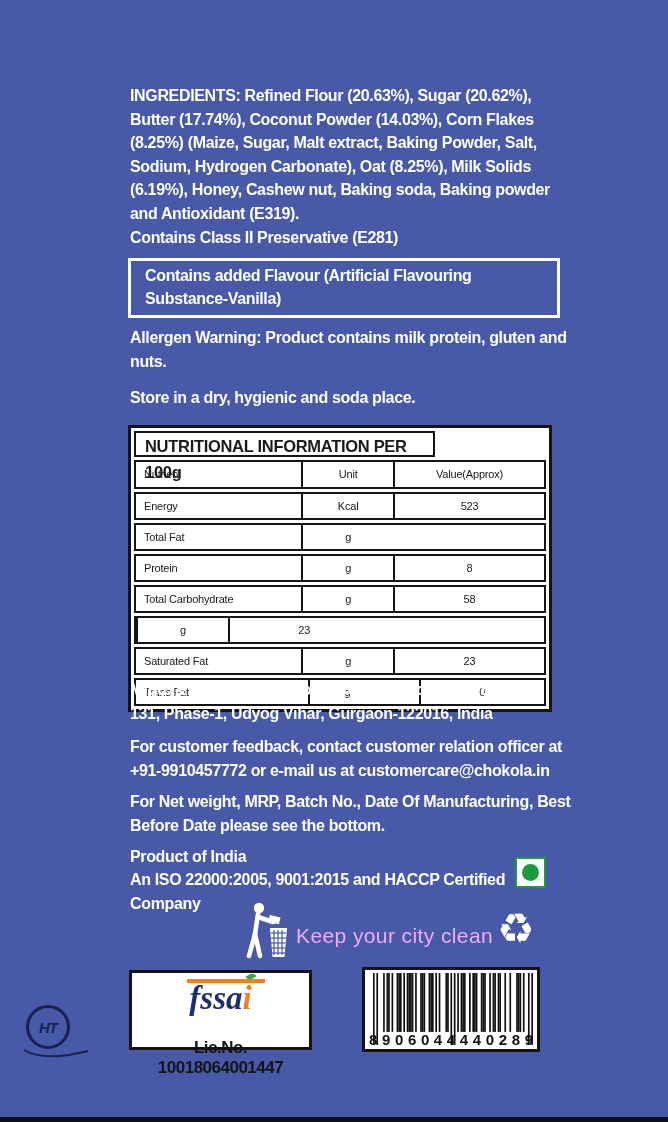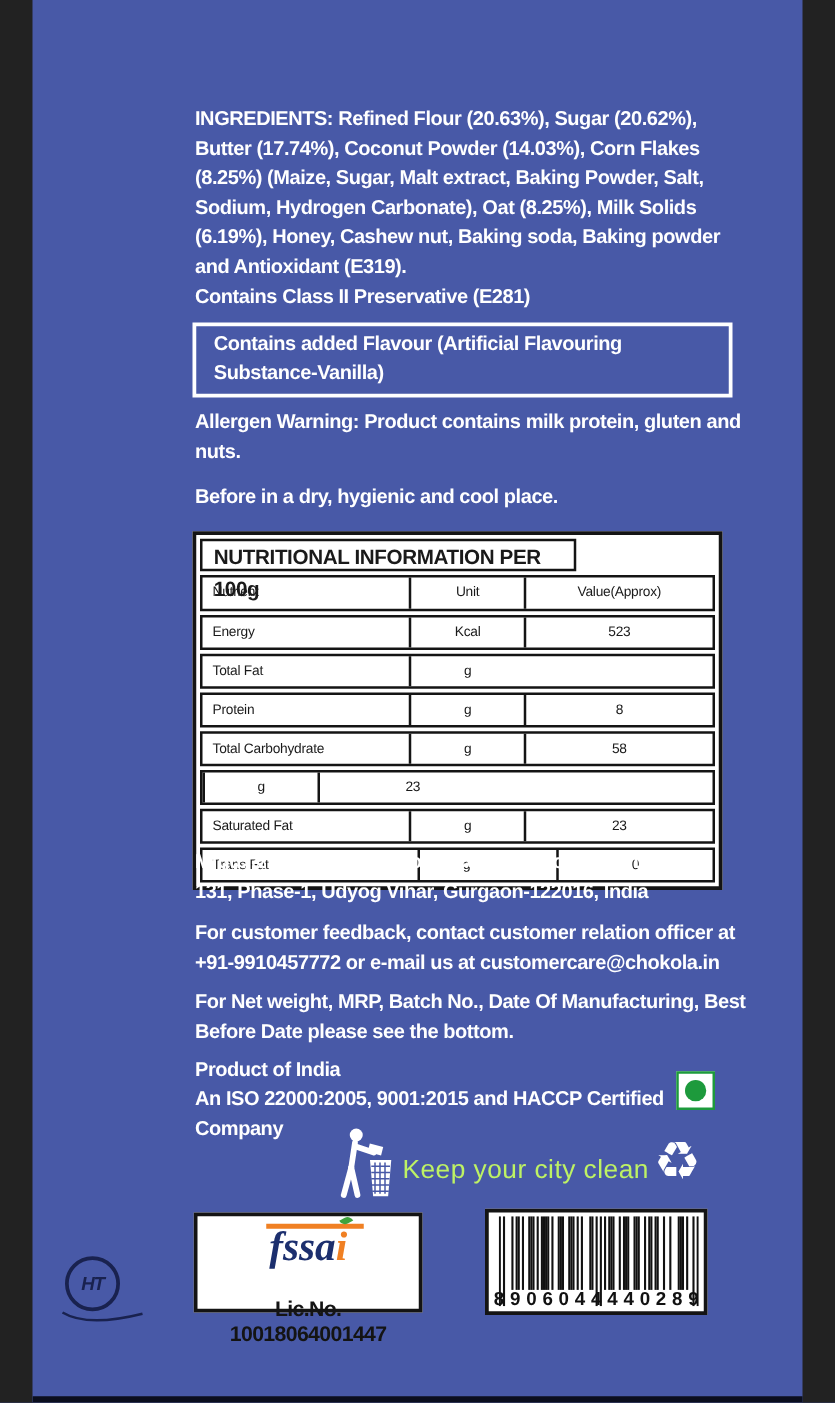--- a/index.html
+++ b/index.html
@@ -1,17 +1,17 @@
 <!DOCTYPE html>
 <html><head>
 <meta charset="utf-8">
 <style>
   html,body{margin:0;padding:0;background:#222;}
   #label{
-    position:relative;width:616px;height:1122px;margin:0 auto;
+    position:relative;width:668px;height:1122px;margin:0 auto;
     background:#4859a7;overflow:hidden;
     font-family:"Liberation Sans","DejaVu Sans",sans-serif;
     color:#fff;
   }
   .txt{position:absolute;left:130px;width:444px;font-size:16px;line-height:23.5px;
        font-weight:700;letter-spacing:-0.35px;color:#fff;}
   .flavour-box{position:absolute;left:128px;top:258px;width:412px;
        border:3px solid #fff;padding:3px 0 5px 14px;}
   .flavour-box .inner{width:400px;font-size:16px;line-height:23px;font-weight:700;letter-spacing:-0.35px;}
   
@@ -26,21 +26,21 @@
   .thead .tcell{line-height:25px;height:25px;}
   .c0{width:40.5%;padding-left:8px;text-align:left;}
   .c1{width:22.5%;text-align:center;border-left:2px solid #141414;}
   .c2{width:37%;text-align:center;border-left:2px solid #141414;}
   
   .veg-mark{position:absolute;left:515px;top:857px;width:31px;height:31px;background:#fff;
             border:2px solid #1d9a3c;box-sizing:border-box;display:flex;align-items:center;justify-content:center;}
   .veg-mark .dot{width:17px;height:17px;border-radius:50%;background:#1d9a3c;}
   .tidyman{position:absolute;left:244px;top:901px;}
   .city-clean{position:absolute;left:296px;top:924px;font-size:21px;font-weight:400;
-              letter-spacing:0.4px;color:#bef264;}
+              letter-spacing:0.4px;color:#f0abfc;}
   .recycle{position:absolute;left:497px;top:908px;font-size:42px;line-height:42px;color:#fff;
            font-family:"DejaVu Sans",sans-serif;}
   
   .fssai-box{position:absolute;left:129px;top:970px;width:183px;height:80px;background:#fff;
              border:3px solid #141414;box-sizing:border-box;text-align:center;color:#141414;}
   .fssai-logo{position:relative;display:inline-block;margin-top:5px;height:40px;}
   .fssai-bar{position:absolute;left:-2px;top:1px;width:78px;height:4px;background:#f08023;}
   .fssai-text{font-family:"Liberation Serif","DejaVu Serif",serif;font-style:italic;
               font-weight:700;font-size:33px;line-height:40px;color:#1c2f6e;}
   .fssai-text .fi{color:#f08023;position:relative;}
@@ -70,21 +70,21 @@
   <div class="txt" style="top:84px;"><span>INGREDIENTS:</span><span> Refined Flour (20.63%), Sugar (20.62%), Butter (17.74%), Coconut Powder (14.03%), Corn Flakes (8.25%) (Maize, Sugar, Malt extract, Baking Powder, Salt, Sodium, Hydrogen Carbonate), Oat (8.25%), Milk Solids (6.19%), Honey, Cashew nut, Baking soda, Baking powder and Antioxidant (E319).</span></div>
 
   <div class="txt" style="top:226px;">Contains Class II Preservative (E281)</div>
 
   <div class="flavour-box">
     <div class="inner">Contains added Flavour (Artificial Flavouring Substance-Vanilla)</div>
   </div>
 
   <div class="txt" style="top:326px;">Allergen Warning: Product contains milk protein, gluten and nuts.</div>
 
-  <div class="txt" style="top:386px;">Before in a dry, hygienic and cool place.</div>
+  <div class="txt" style="top:386px;">Store in a dry, hygienic and soda place.</div>
 
   <div class="ntable">
     <div class="ttitle">NUTRITIONAL INFORMATION PER 100g</div>
     <div class="trow thead">
       <div class="tcell c0">Nutrient</div>
       <div class="tcell c1">Unit</div>
       <div class="tcell c2">Value(Approx)</div>
     </div>
     <div>
         <div class="trow">

